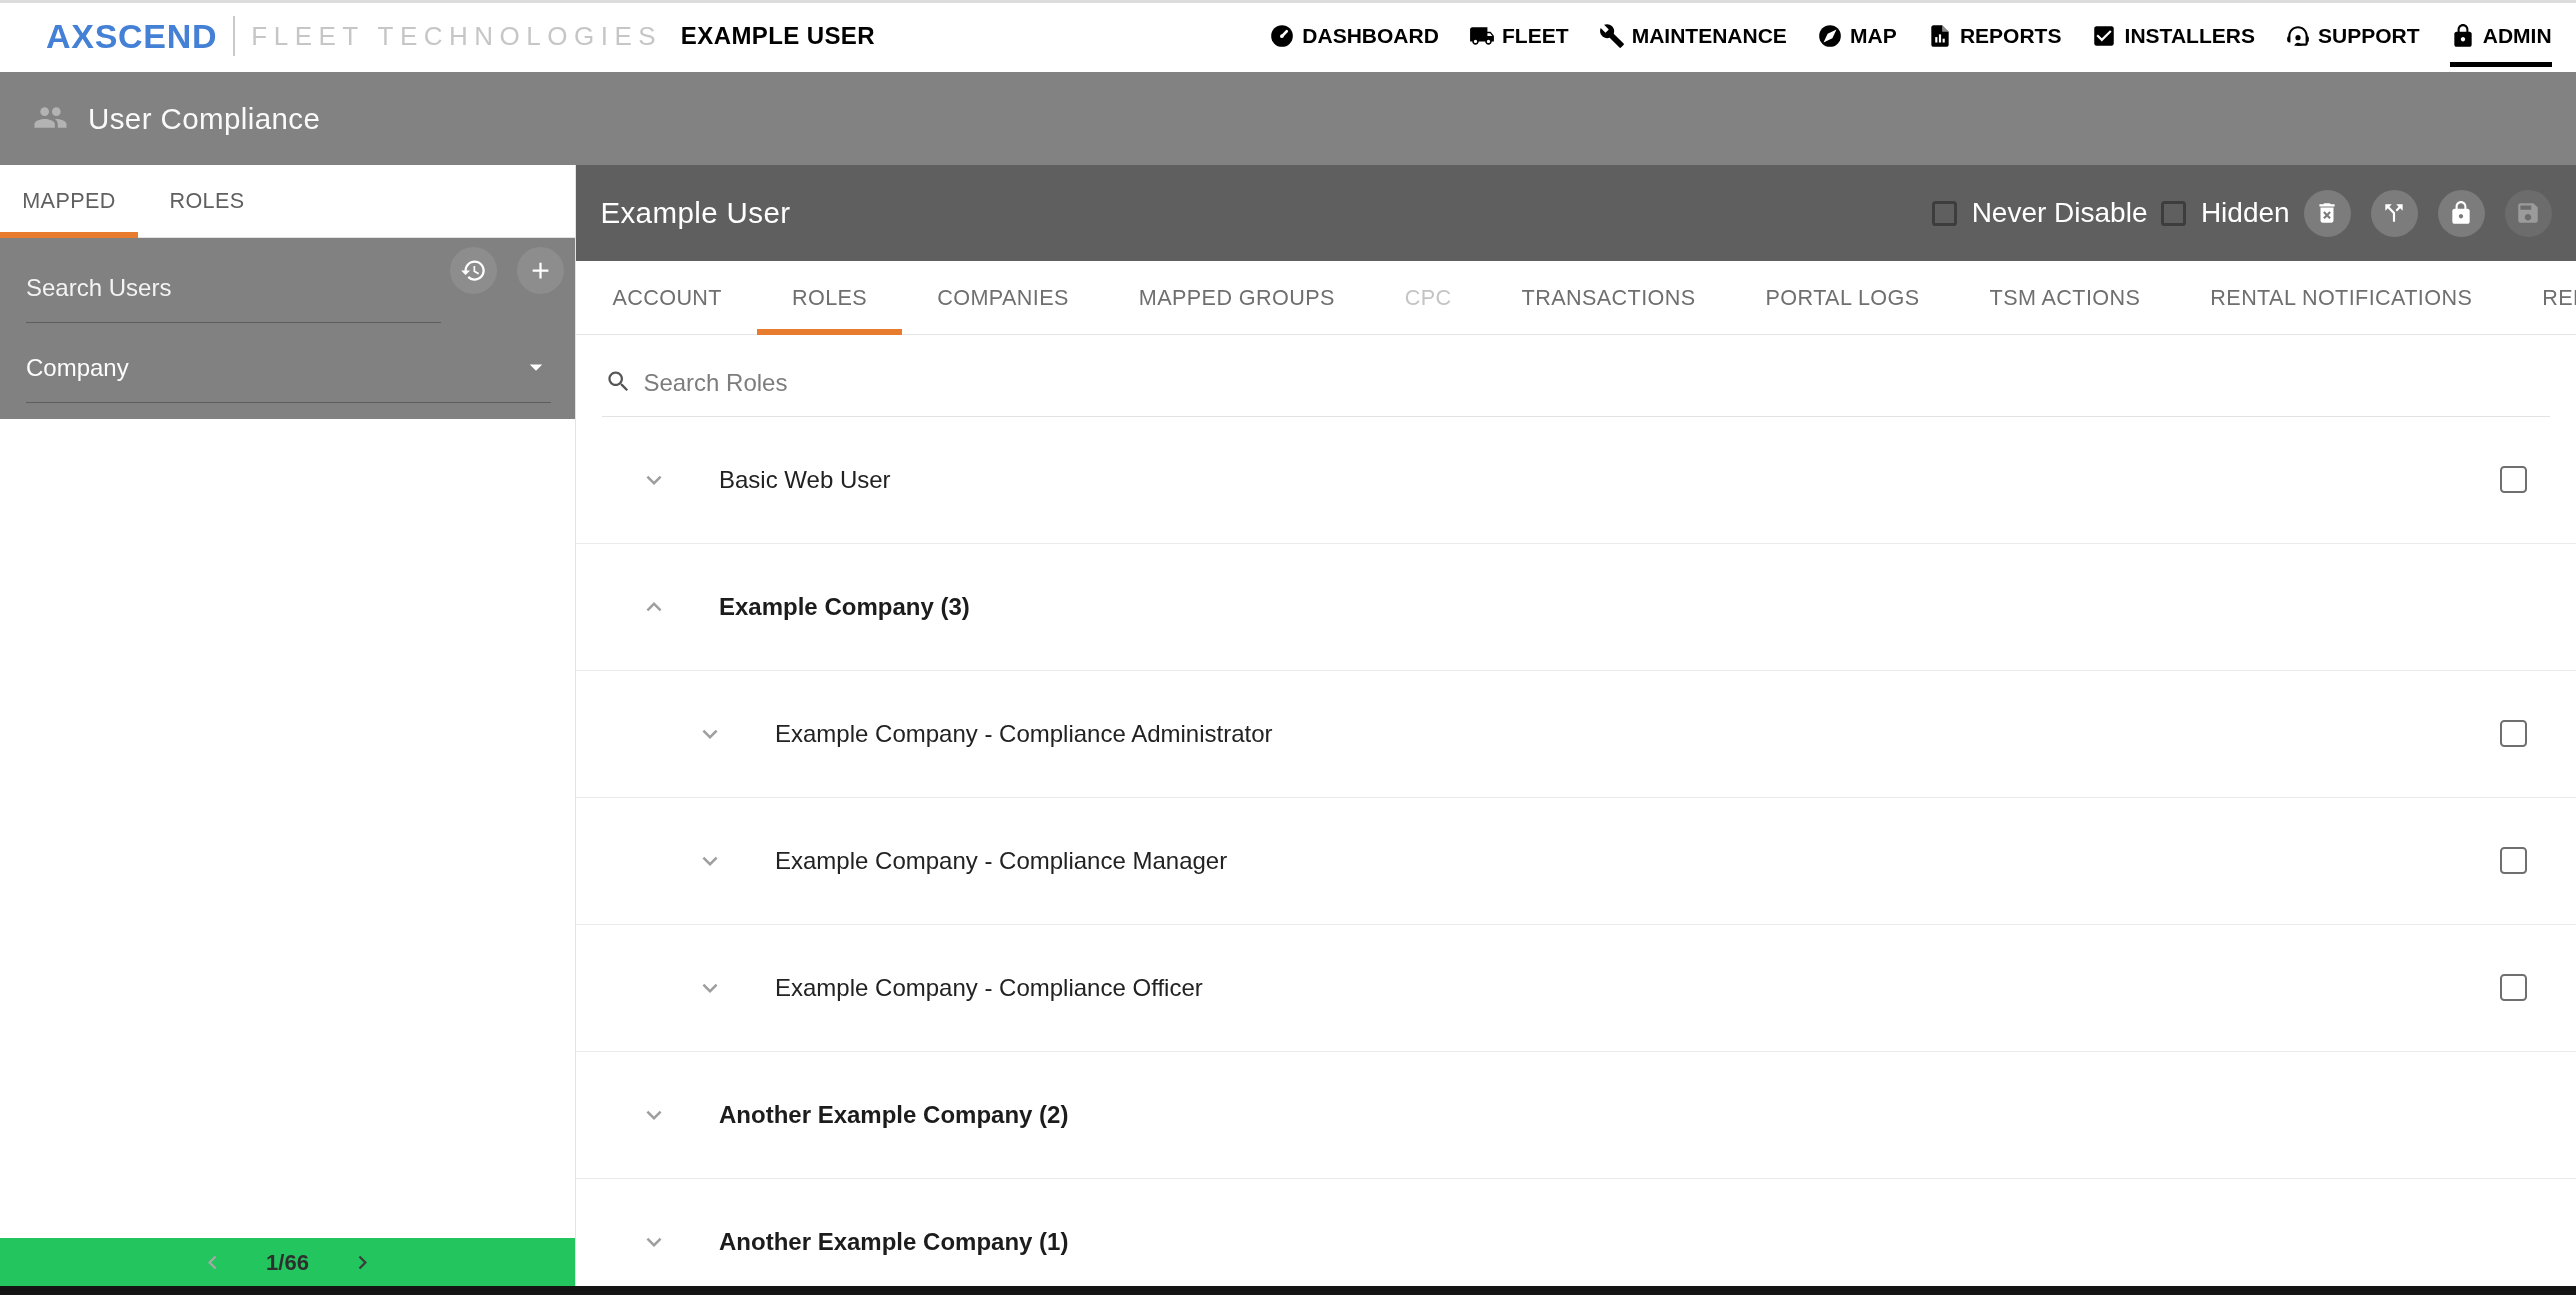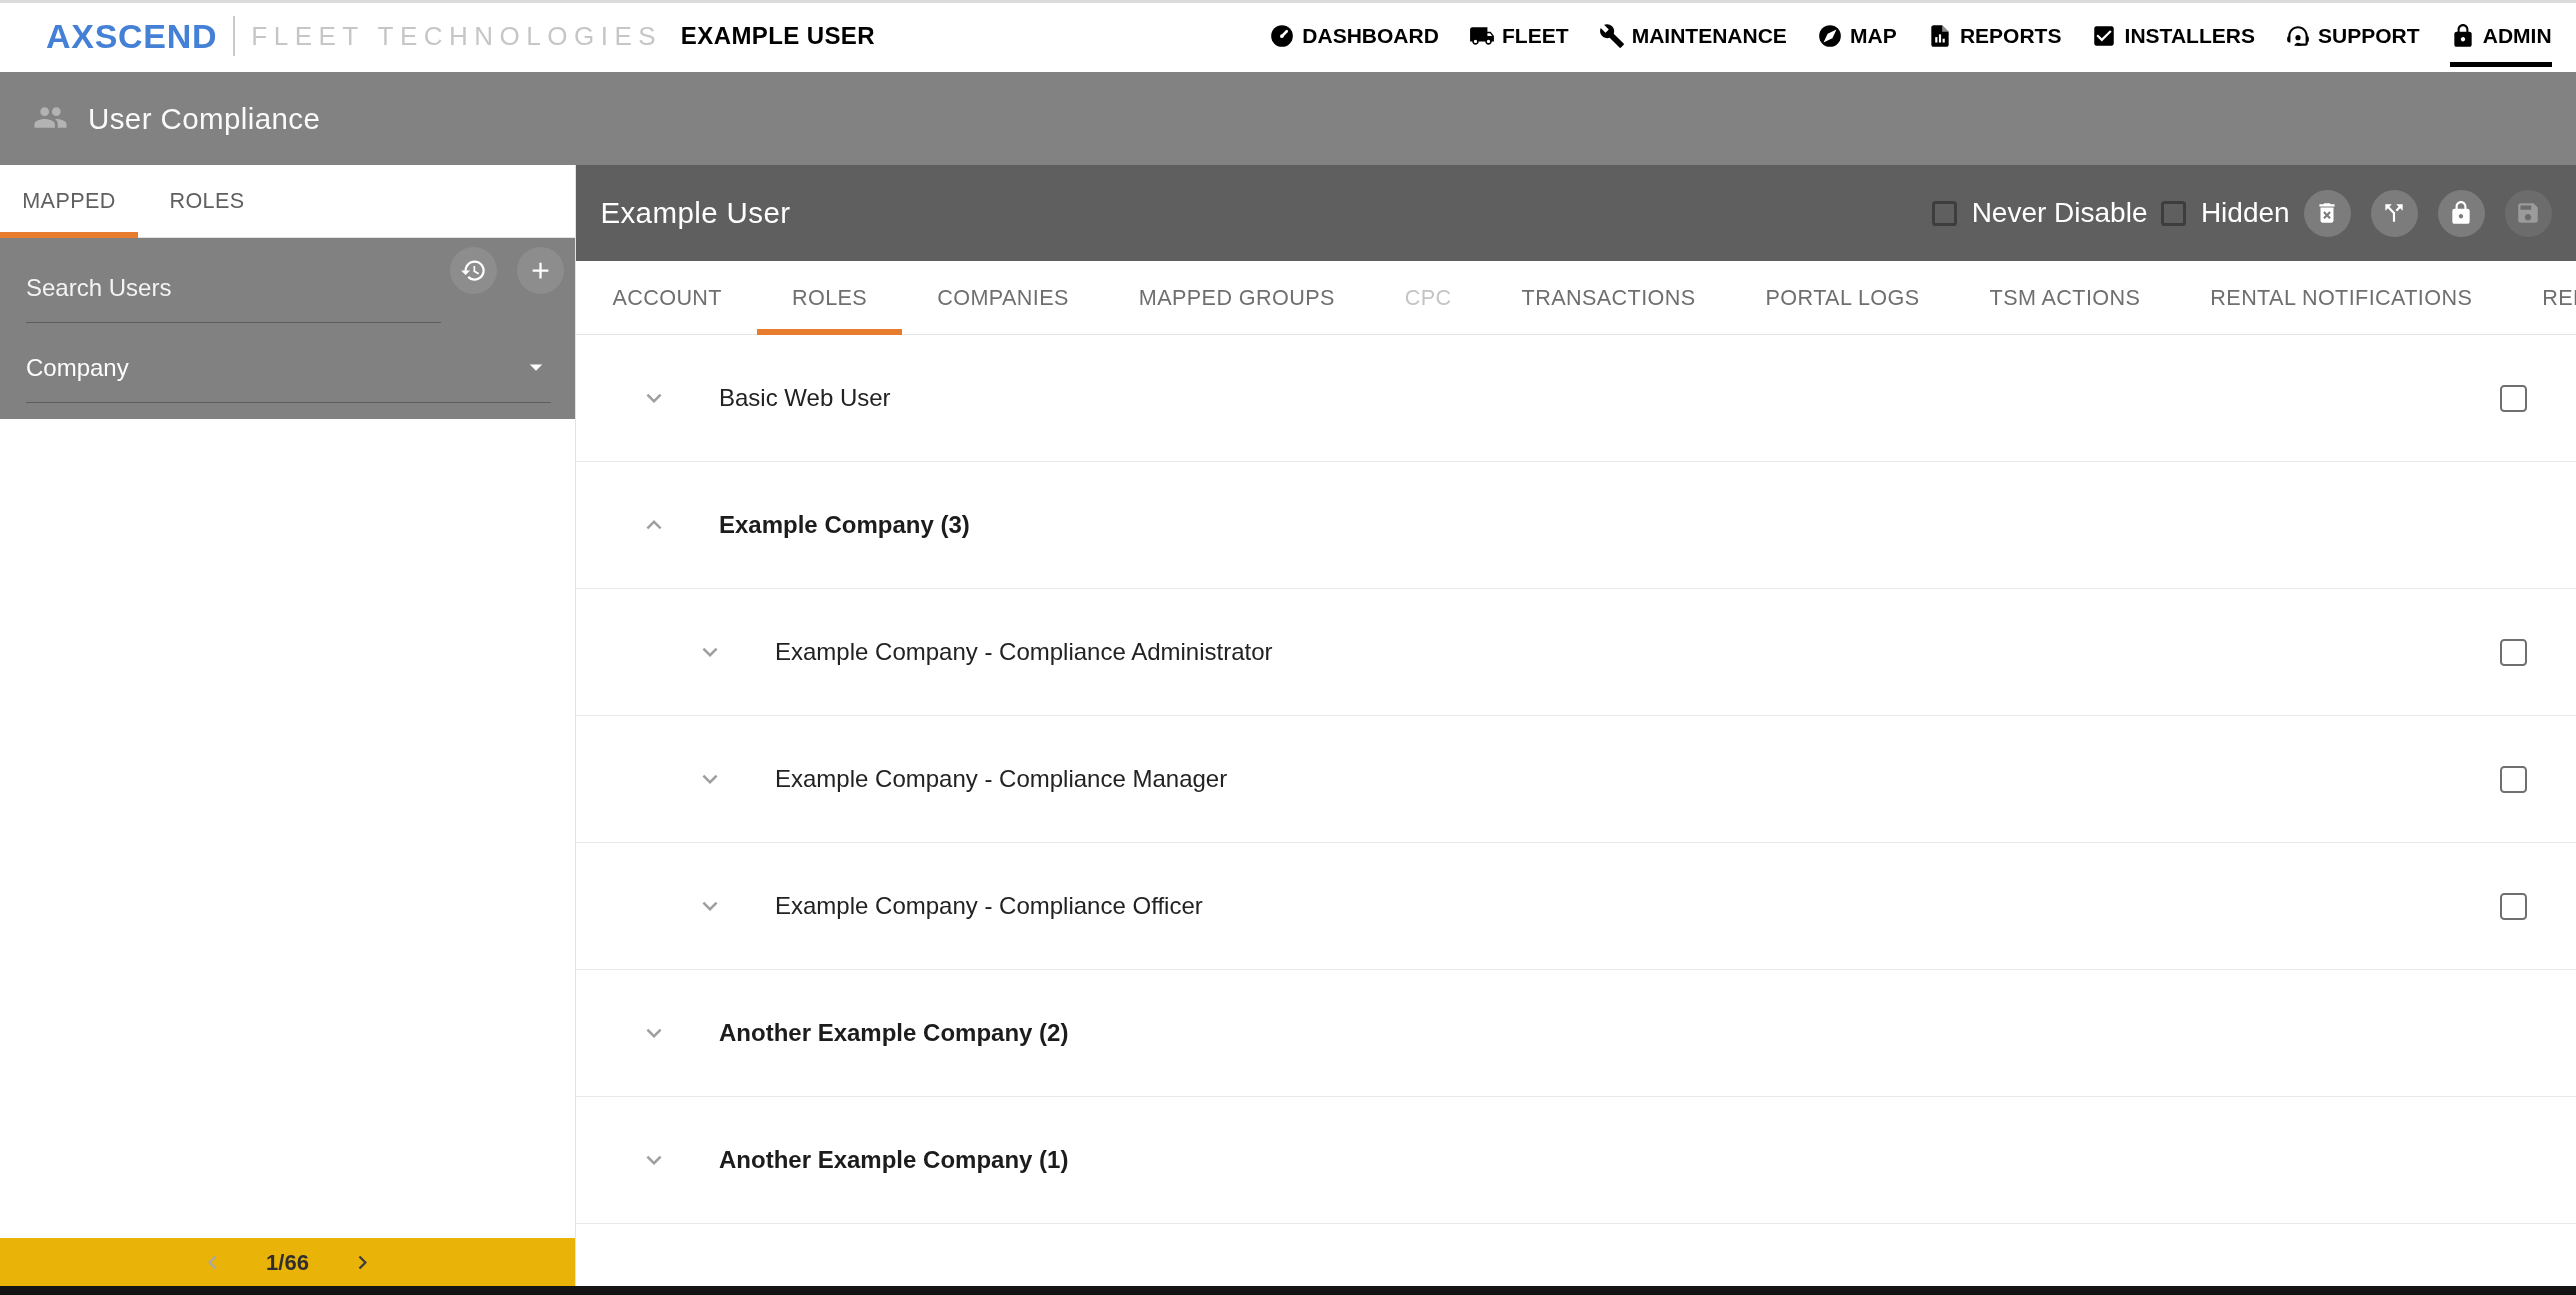--- a/index.html
+++ b/index.html
@@ -51,21 +51,21 @@
   .search-users{left:26px;top:16px;width:415px;height:69px;}
   .search-users .ph{font-size:24px;color:#f3f3f3;}
   .company-select{left:26px;top:96px;width:525px;height:69px;justify-content:space-between;cursor:pointer;}
   .company-select .ph{font-size:24px;color:#fdfdfd;}
   .company-select svg{width:30px;height:30px;color:#fff;}
   .panel-btns{position:absolute;top:8.6px;right:11.5px;display:flex;gap:20px;}
   .circle-btn{width:47px;height:47px;border-radius:50%;background:#8d8d8d;display:flex;align-items:center;
     justify-content:center;border:none;cursor:pointer;padding:0;}
   .circle-btn svg{width:27px;height:27px;color:#fff;}
 
-  .pagination{position:absolute;left:0;right:0;bottom:8.6px;height:49px;background:#eab308;
+  .pagination{position:absolute;left:0;right:0;bottom:8.6px;height:49px;background:#22c55e;
     display:flex;align-items:center;justify-content:center;gap:40px;}
   .pag-btn{background:none;border:none;padding:0;cursor:pointer;display:flex;}
   .pag-btn svg{width:27px;height:27px;}
   .pag-prev svg{color:#a8a8a8;}
   .pag-next svg{color:#3c3c3c;}
   .pag-label{font-size:22px;font-weight:700;color:#2e2e2e;}
 
   
   .main{flex:1;position:relative;overflow:hidden;background:#fff;display:flex;flex-direction:column;}
   .main-header{height:96px;min-height:96px;background:var(--dark-band);display:flex;align-items:center;padding:0 24.4px;}
@@ -273,20 +273,26 @@
           <div class="main-tab">COMPANIES</div>
           <div class="main-tab">MAPPED GROUPS</div>
           <div class="main-tab disabled">CPC</div>
           <div class="main-tab">TRANSACTIONS</div>
           <div class="main-tab">PORTAL LOGS</div>
           <div class="main-tab">TSM ACTIONS</div>
           <div class="main-tab">RENTAL NOTIFICATIONS</div>
           <div class="main-tab">REPORTS</div>
         </div>
 
+      <div class="roles-search">
+        <span id="roles-search-icon"><svg viewBox="0 0 24 24" style="width:27px;height:27px;color:#555;">
+              <path fill="currentColor" d="M15.5 14h-.79l-.28-.27C15.41 12.59 16 11.11 16 9.5 16 5.91 13.09 3 9.5 3S3 5.91 3 9.5 5.91 16 9.5 16c1.61 0 3.09-.59 4.23-1.57l.27.28v.79l5 4.99L20.49 19l-4.99-5zm-6 0C7.01 14 5 11.99 5 9.5S7.01 5 9.5 5 14 7.01 14 9.5 11.99 14 9.5 14z"></path>
+            </svg></span>
+        <span class="ph">Search Roles</span>
+      </div>
 
       <div class="role-list">
           <div class="role-row lvl0">
             <button class="chev-btn">
               <svg viewBox="0 0 24 24">
                 <path fill="currentColor" d="M16.59 8.59L12 13.17 7.41 8.59 6 10l6 6 6-6z"></path>
               </svg>
             </button>
             <span class="role-name">Basic Web User</span>
             <span class="role-checkbox"></span>

